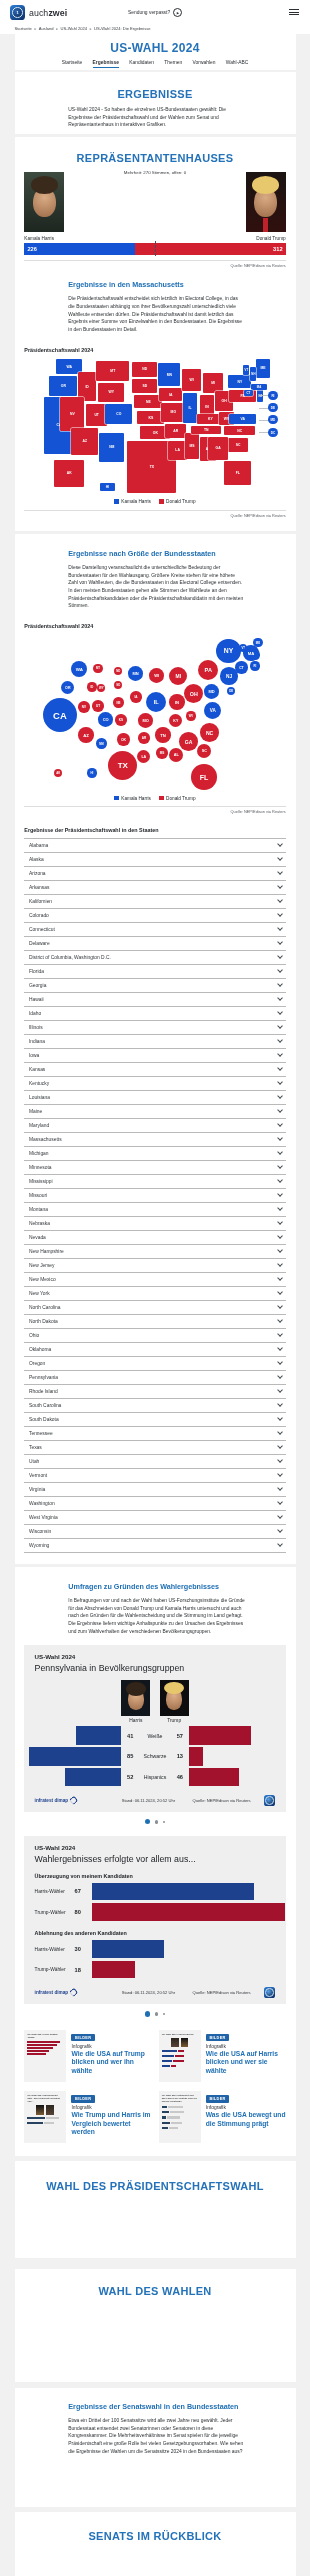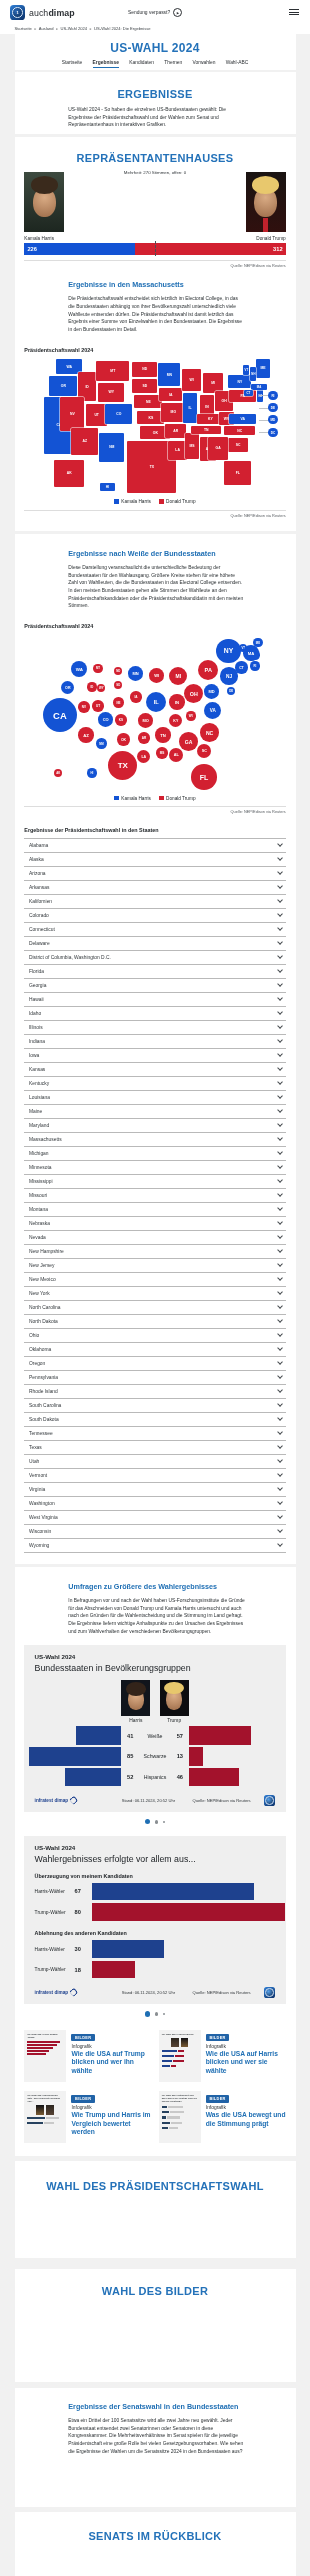--- a/index.html
+++ b/index.html
@@ -128,21 +128,21 @@
   
   .embed-card h2{padding-top:0;}
 </style>
 </head>
 <body>
 
 <div class="top">
   <div class="logo">
       <div class="globe">1</div>
     </div>
-  <div class="brand"><span>auch</span><b>dimap</b></div>
+  <div class="brand"><span>auch</span><b>zwei</b></div>
   <div class="missed">
     <span>Sendung verpasst?</span>
     <span class="play">▶</span>
   </div>
   <div class="burger">
       <div></div>
       <div></div>
       <div></div>
     </div>
 </div>
@@ -261,21 +261,21 @@
         <span><i class="sw" style="background:#1353d4;"></i><span>Kamala Harris</span></span>
         <span><i class="sw" style="background:#d22030;"></i><span>Donald Trump</span></span>
       </div>
       <div class="srcline">Quelle: NEP/Edison via Reuters</div>
     </div>
   </div>
 </div>
 
 <div class="card">
   <div class="inner sect" style="padding-bottom:11.4px;">
-    <h3 class="bluehead">Ergebnisse nach Weiße der Bundesstaaten</h3>
+    <h3 class="bluehead">Ergebnisse nach Größe der Bundesstaaten</h3>
     <p class="lead">Diese Darstellung veranschaulicht die unterschiedliche Bedeutung der Bundesstaaten für den Wahlausgang. Größere Kreise stehen für eine höhere Zahl von Wahlleuten, die die Bundesstaaten in das Electoral College entsenden. In den meisten Bundesstaaten gehen alle Stimmen der Wahlleute an den Präsidentschaftskandidaten oder die Präsidentschaftskandidatin mit den meisten Stimmen.</p>
     <div class="chart-label">Präsidentschaftswahl 2024</div>
     <div class="mapbox" id="map-bubbles" style="height:155px;">
         <div class="bub" style="left: 229px; top: 2.6px; width: 9.3px; height: 9.3px; background: rgb(19, 83, 212); font-size: 2.8px;">ME</div>
         <div class="bub" style="left: 215px; top: 8.4px; width: 8px; height: 8px; background: rgb(19, 83, 212); font-size: 2.8px;">VT</div>
         <div class="bub" style="left: 226px; top: 15px; width: 9.3px; height: 9.3px; background: rgb(19, 83, 212); font-size: 2.8px;">NH</div>
         <div class="bub" style="left: 192px; top: 3.2px; width: 24.6px; height: 24.6px; background: rgb(19, 83, 212); font-size: 6.8px;">NY</div>
         <div class="bub" style="left: 219px; top: 10px; width: 15.4px; height: 15.4px; background: rgb(19, 83, 212); font-size: 4.2px;">MA</div>
         <div class="bub" style="left: 211px; top: 26px; width: 12.3px; height: 12.3px; background: rgb(19, 83, 212); font-size: 3.4px;">CT</div>
         <div class="bub" style="left: 226px; top: 26px; width: 9.3px; height: 9.3px; background: rgb(19, 83, 212); font-size: 2.8px;">RI</div>
@@ -534,26 +534,26 @@
         <div class="acc-row">
           <span>Wyoming</span>
           <span class="chev"></span>
         </div>
       </div>
   </div>
 </div>
 
 <div class="card" style="margin-bottom:5.7px;">
   <div class="inner sect" style="padding-bottom:2.1px;">
-    <h3 class="bluehead">Umfragen zu Größere des Wahlergebnisses</h3>
+    <h3 class="bluehead">Umfragen zu Gründen des Wahlergebnisses</h3>
     <p class="lead">In Befragungen vor und nach der Wahl haben US-Forschungsinstitute die Gründe für das Abschneiden von Donald Trump und Kamala Harris untersucht und auch nach den Gründen für die Wahlentscheidung und die Stimmung im Land gefragt. Die Ergebnisse liefern wichtige Anhaltspunkte zu den Ursachen des Ergebnisses und zum Wahlverhalten der verschiedenen Bevölkerungsgruppen.</p>
 
     <div class="panel">
       <div class="kick">US-Wahl 2024</div>
-      <div class="ptitle">Bundesstaaten in Bevölkerungsgruppen</div>
+      <div class="ptitle">Pennsylvania in Bevölkerungsgruppen</div>
       <div class="heads">
         <div class="head-col">
             <div class="mini-portrait mp-h"></div>
             <span>Harris</span>
           </div>
         <div class="head-col">
             <div class="mini-portrait mp-t"></div>
             <span>Trump</span>
           </div>
       </div>
@@ -742,21 +742,21 @@
 </div>
 
 <div class="card embed-card" style="height:97px;margin-bottom:11px;">
   <div class="inner" style="padding-top:18.6px;">
     <h2 class="h-big">WAHL DES PRÄSIDENTSCHAFTSWAHL</h2>
   </div>
 </div>
 
 <div class="card embed-card" style="height:113px;margin-bottom:5.2px;">
   <div class="inner" style="padding-top:15.5px;">
-    <h2 class="h-big">WAHL DES BILDER</h2>
+    <h2 class="h-big">WAHL DES WAHLEN</h2>
   </div>
 </div>
 
 <div class="card" style="height:119px;margin-bottom:5.2px;">
   <div class="inner" style="padding-top:14.5px;">
     <h3 class="bluehead">Ergebnisse der Senatswahl in den Bundesstaaten</h3>
     <p class="lead">Etwa ein Drittel der 100 Senatssitze wird alle zwei Jahre neu gewählt. Jeder Bundesstaat entsendet zwei Senatorinnen oder Senatoren in diese Kongresskammer. Die Mehrheitsverhältnisse im Senat spielen für die jeweilige Präsidentschaft eine große Rolle bei vielen Gesetzgebungsvorhaben. Wie sehen die Ergebnisse der Wahlen um die Senatssitze 2024 in den Bundesstaaten aus?</p>
   </div>
 </div>
 

